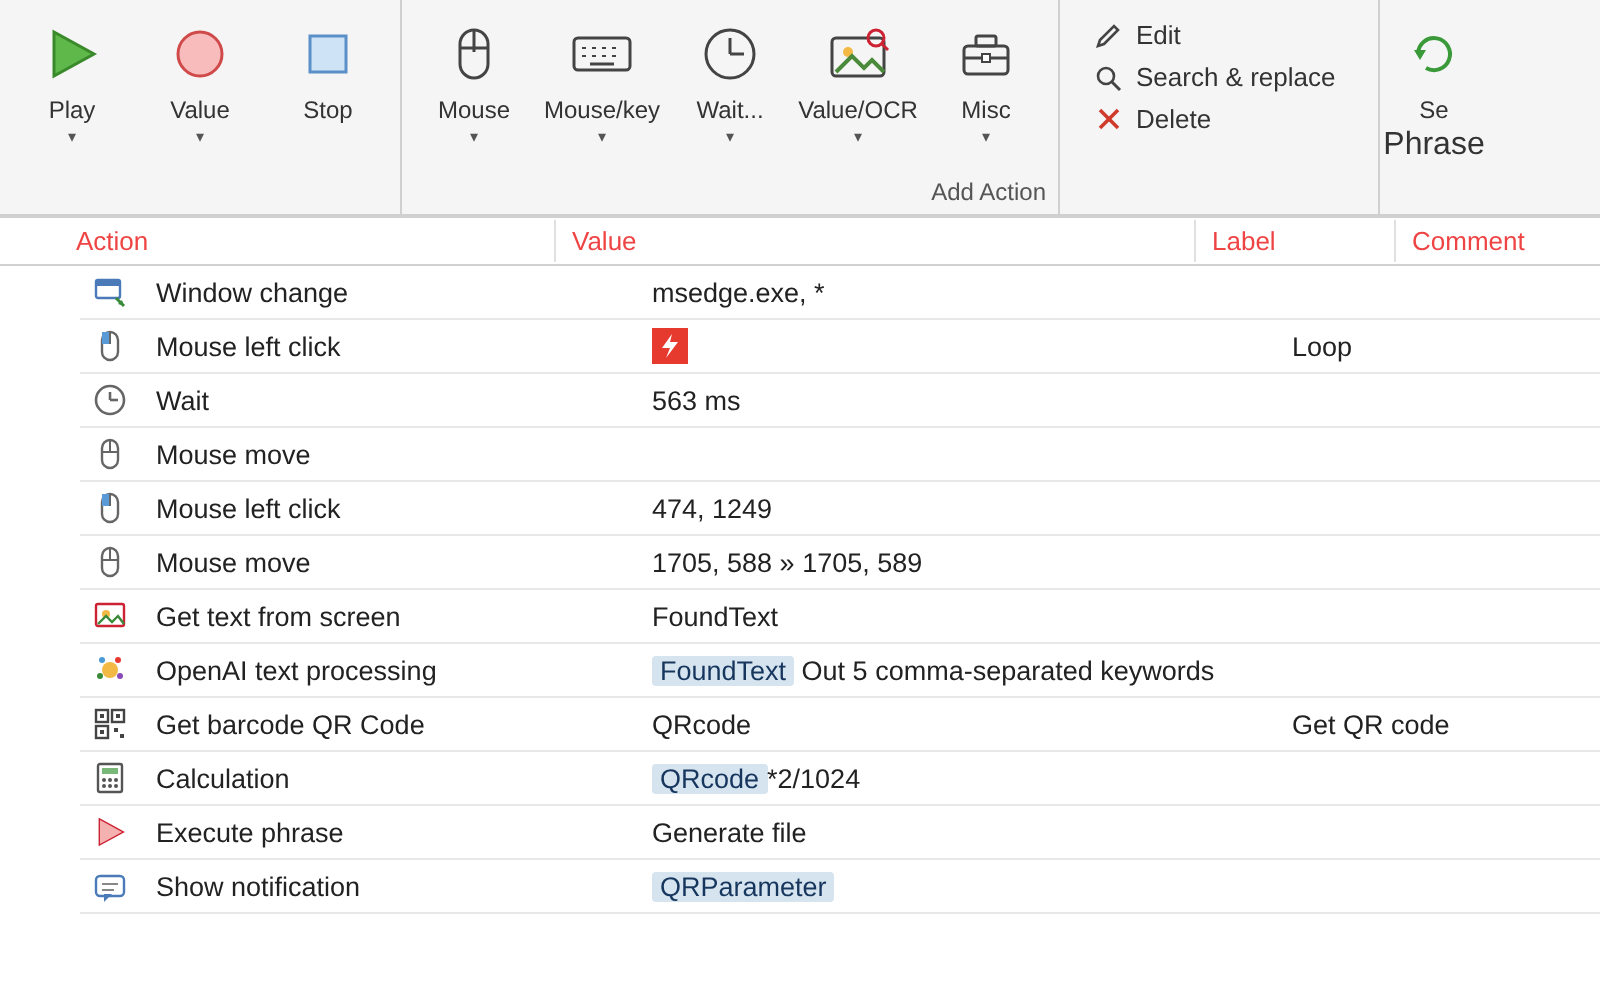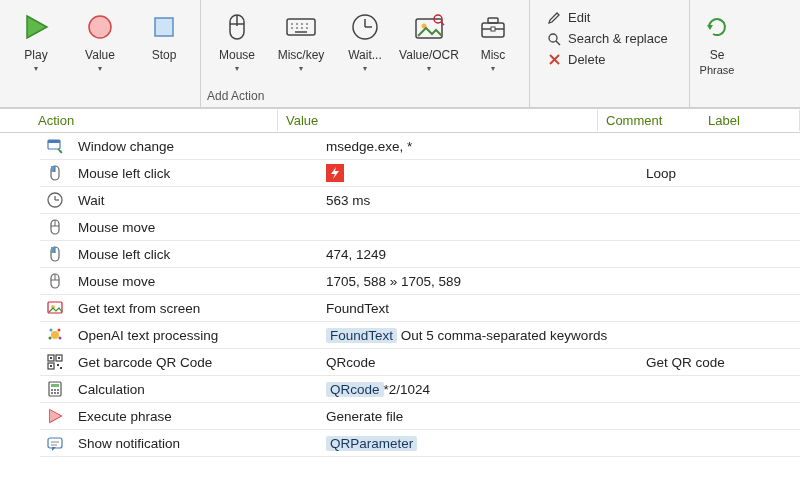--- a/index.html
+++ b/index.html
@@ -1,33 +1,33 @@
 <!DOCTYPE html>
 <html><head>
 <meta charset="utf-8">
 <style>
   * { box-sizing: border-box; margin: 0; padding: 0; }
   body { font-family: "Segoe UI", Arial, sans-serif; font-size: 13px; color: #222; background: #fff; width: 800px; height: 500px; overflow: hidden; }
   
   .ribbon { display: flex; background: #f5f5f5; border-bottom: 1px solid #d0d0d0; height: 108px; }
   .ribbon-group { display: flex; flex-direction: column; border-right: 1px solid #d0d0d0; padding: 4px 6px 2px 6px; }
   .ribbon-items { display: flex; gap: 4px; flex: 1; }
-  .ribbon-group-label { text-align: left; font-size: 12px; color: #555; padding: 2px 0; }
+  .ribbon-group-label { text-align: right; font-size: 12px; color: #555; padding: 2px 0; }
   .ribbon-btn { display: flex; flex-direction: column; align-items: center; justify-content: flex-start; width: 60px; padding: 4px 2px; cursor: pointer; }
   .ribbon-icon-wrap { height: 38px; display: flex; align-items: center; justify-content: center; }
   .ribbon-label { font-size: 12px; color: #333; text-align: left; margin-top: 2px; }
   .ribbon-caret { font-size: 8px; color: #555; margin-top: 2px; }
   
   .side-list { display: flex; flex-direction: column; gap: 6px; padding: 6px 10px; }
   .side-item { display: flex; align-items: center; gap: 6px; font-size: 13px; color: #333; cursor: pointer; }
   .side-icon { width: 16px; display: inline-flex; justify-content: center; }
   
   .table-wrap { width: 100%; border-top: 1px solid #d0d0d0; }
   .thead { display: flex; background: #fff; border-bottom: 1px solid #d0d0d0; height: 24px; align-items: center; }
-  .th { padding: 3px 8px; font-size: 13px; color: #4d7c0f; border-right: 1px solid #e0e0e0; }
+  .th { padding: 3px 8px; font-size: 13px; color: #ef4444; border-right: 1px solid #e0e0e0; }
   .col-icon { width: 30px; flex: 0 0 30px; border-right: none; }
   .col-action { width: 248px; flex: 0 0 248px; }
   .col-value { width: 320px; flex: 0 0 320px; }
   .col-label { width: 100px; flex: 0 0 100px; }
   .col-comment { flex: 1; border-right: none; }
   
   .tbody { }
   .tr { display: flex; align-items: center; height: 27px; border-bottom: 1px solid #e8e8e8; margin-left: 40px; }
   .td { padding: 3px 8px; font-size: 13.5px; color: #222; overflow: hidden; white-space: nowrap; }
   .td.col-icon { display: flex; align-items: center; justify-content: center; padding: 0 4px; }
@@ -95,21 +95,21 @@
               <line x1="11" y1="9" x2="13" y2="9" stroke="#444"></line>
               <line x1="16" y1="9" x2="18" y2="9" stroke="#444"></line>
               <line x1="21" y1="9" x2="23" y2="9" stroke="#444"></line>
               <line x1="6" y1="13" x2="8" y2="13" stroke="#444"></line>
               <line x1="11" y1="13" x2="13" y2="13" stroke="#444"></line>
               <line x1="16" y1="13" x2="18" y2="13" stroke="#444"></line>
               <line x1="21" y1="13" x2="23" y2="13" stroke="#444"></line>
               <line x1="10" y1="17" x2="22" y2="17" stroke="#444" stroke-width="1.5"></line>
             </svg>
         </div>
-        <div class="ribbon-label">Misc/key</div>
+        <div class="ribbon-label">Mouse/key</div>
         <div class="ribbon-caret">▾</div>
       </div>
       <div class="ribbon-btn">
         <div class="ribbon-icon-wrap">
           <svg width="30" height="30" viewBox="0 0 30 30">
               <circle cx="15" cy="15" r="12" fill="none" stroke="#444" stroke-width="1.5"></circle>
               <line x1="15" y1="15" x2="15" y2="7" stroke="#444" stroke-width="1.5"></line>
               <line x1="15" y1="15" x2="22" y2="15" stroke="#444" stroke-width="1.5"></line>
             </svg>
         </div>
@@ -180,34 +180,34 @@
   <div class="ribbon-group" style="border-right:none;">
     <div class="ribbon-items">
       <div class="ribbon-btn" style="width:42px;">
         <div class="ribbon-icon-wrap">
           <svg width="28" height="28" viewBox="0 0 28 28">
               <path d="M 6 14 A 8 8 0 1 1 10 21" fill="none" stroke="#3a9a3a" stroke-width="2"></path>
               <polygon points="4,12 10,12 7,17" fill="#3a9a3a"></polygon>
             </svg>
         </div>
         <div class="ribbon-label">Se</div>
-        <div class="ribbon-label" style="font-size:11px;">Phrase</div>
+        <div class="ribbon-label" style="font-size:16px;">Phrase</div>
       </div>
     </div>
   </div>
 
 </div>
 
 <div class="table-wrap">
   <div class="thead">
     <div class="th col-icon"></div>
     <div class="th col-action">Action</div>
     <div class="th col-value">Value</div>
+    <div class="th col-label">Label</div>
     <div class="th col-comment">Comment</div>
-    <div class="th col-label">Label</div>
   </div>
   <div class="tbody" id="tbody">
       <div class="tr">
         <div class="td col-icon">
           <span class="row-icon">
             <svg width="18" height="18" viewBox="0 0 18 18">
               <rect x="2" y="3" width="12" height="9" rx="1" fill="none" stroke="#4a7ab8" stroke-width="1.2"></rect>
               <rect x="2" y="3" width="12" height="3" fill="#4a7ab8"></rect>
               <path d="M12 12 L16 16" stroke="#3a8a3a" stroke-width="1.5"></path>
               <polygon points="16,16 13,15 15,13" fill="#3a8a3a"></polygon>

